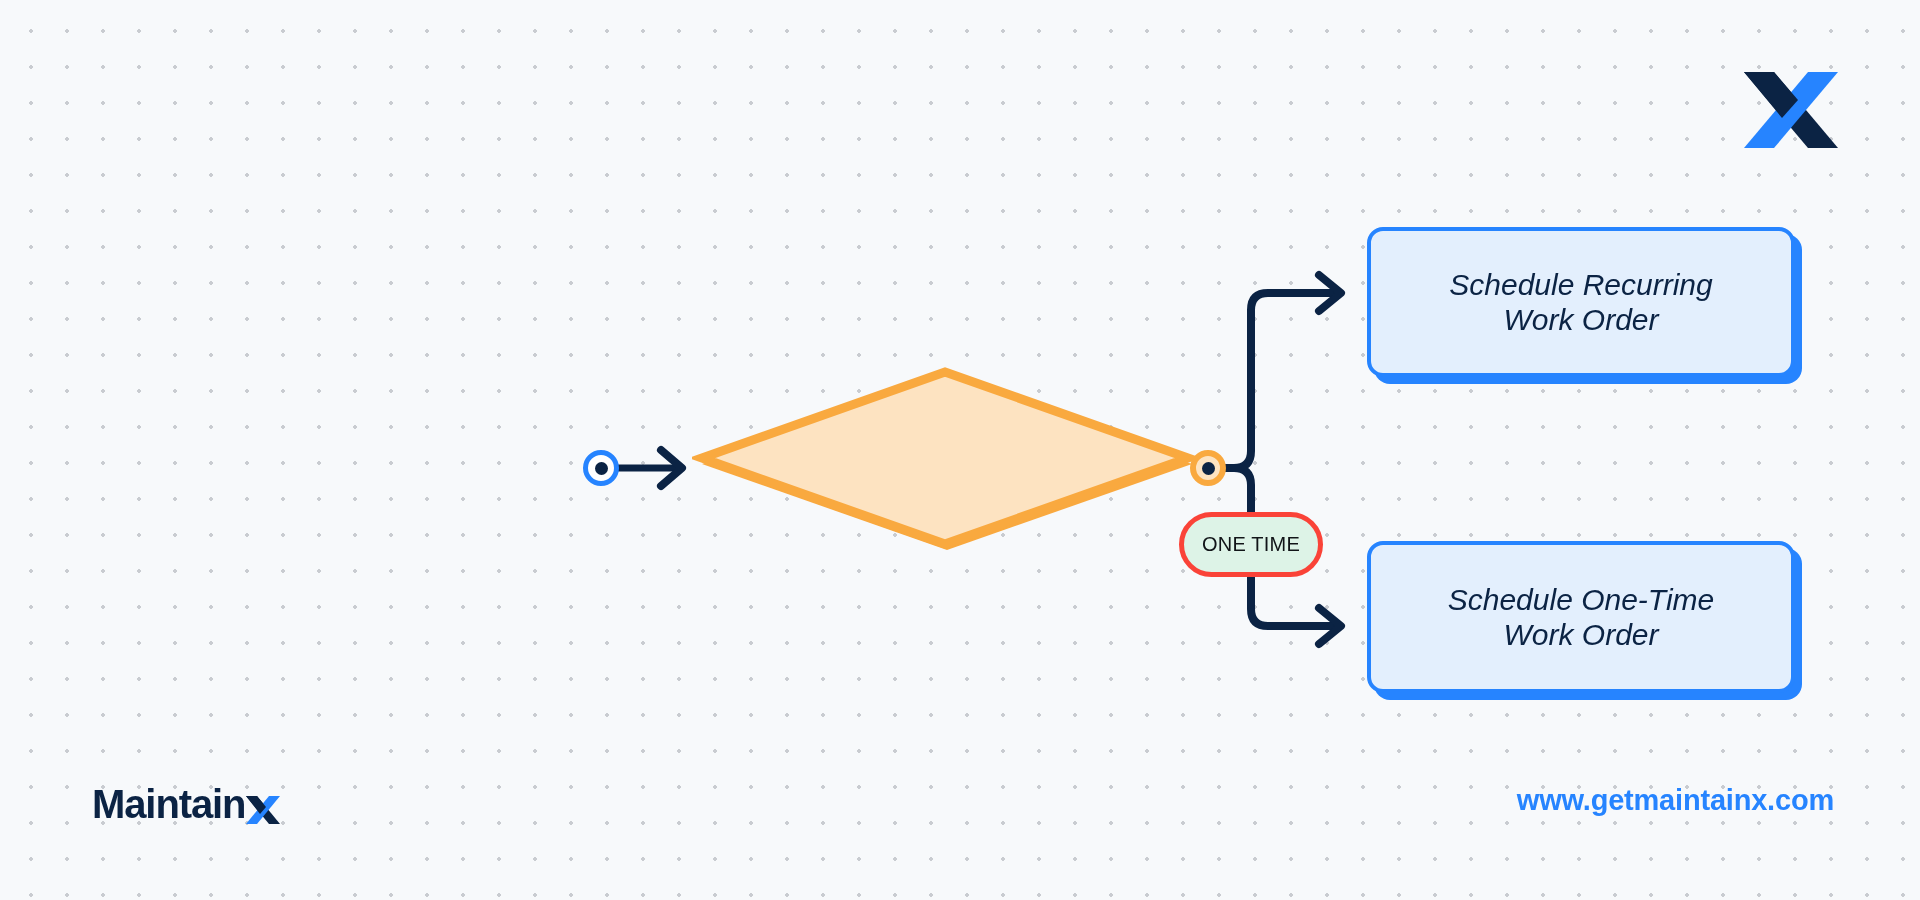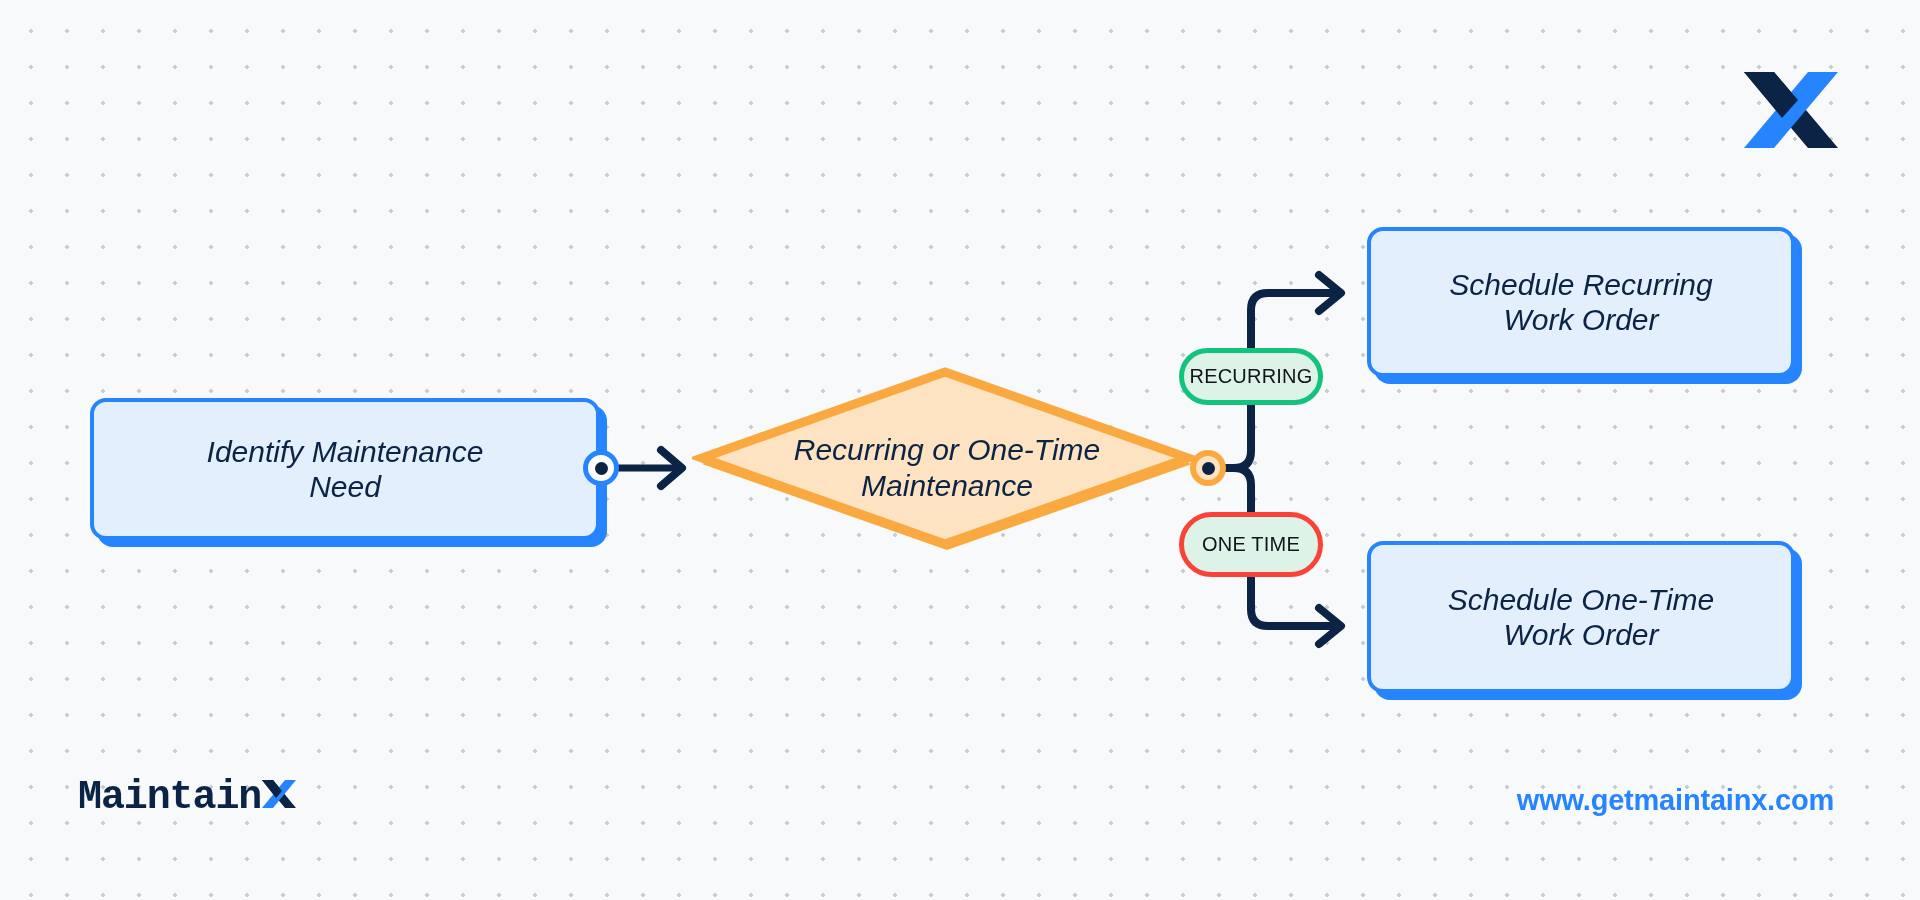--- a/index.html
+++ b/index.html
@@ -40,26 +40,25 @@
     left: 1742px;
     top: 68px;
     width: 98px;
     height: 84px;
   }
   #brand-mark svg { display: block; width: 100%; height: 100%; }
 
   
   #footer-wordmark {
     position: absolute;
-    left: 78px;
+    left: 92px;
     top: 778px;
     display: flex;
-    align-items: flex-start;
+    align-items: flex-end;
     height: 46px;
-    font-family: Liberation Mono, monospace;
   }
   #footer-wordmark .word {
     font-size: 40px;
     font-weight: bold;
     letter-spacing: -1.1px;
     color: #0b2344;
     line-height: 1;
   }
   #footer-wordmark .xmark {
     width: 34px;
@@ -219,49 +218,40 @@
       <path d="M1226 468 H1234 Q1251 468 1251 451 V310 Q1251 293 1268 293 H1335" fill="none" stroke="#0b2344" stroke-width="8" stroke-linecap="round" stroke-linejoin="round"></path>
       <polyline points="1319,275 1341,293 1319,311" fill="none" stroke="#0b2344" stroke-width="8" stroke-linecap="round" stroke-linejoin="round"></polyline>
     </g>
 
     <g>
       <path d="M1226 468 H1234 Q1251 468 1251 485 V609 Q1251 626 1268 626 H1335" fill="none" stroke="#0b2344" stroke-width="8" stroke-linecap="round" stroke-linejoin="round"></path>
       <polyline points="1319,608 1341,626 1319,644" fill="none" stroke="#0b2344" stroke-width="8" stroke-linecap="round" stroke-linejoin="round"></polyline>
     </g>
   </svg>
 
-  <div class="node process" id="node-identify">
-    <span>Identify Maintenance
-Need</span>
-  </div>
 
   <div class="node" id="node-decision">
     <div class="diamond-shape">
       <svg viewBox="0 0 510 204" xmlns="http://www.w3.org/2000/svg" preserveAspectRatio="none">
         <polygon points="255,12 500,98 255,184 10,98" fill="#f9a93f"></polygon>
         <polygon points="253,6 496,92 253,178 10,92" fill="#fde3c1" stroke="#f9a93f" stroke-width="9"></polygon>
       </svg>
     </div>
-    <span class="diamond-label">Recurring or One-Time
-Maintenance</span>
   </div>
 
   <div class="node process" id="node-recurring-wo">
     <span>Schedule Recurring
 Work Order</span>
   </div>
 
   <div class="node process" id="node-onetime-wo">
     <span>Schedule One-Time
 Work Order</span>
   </div>
 
-  <div class="branch-pill" id="pill-recurring">
-    <span>RECURRING</span>
-  </div>
 
   <div class="branch-pill" id="pill-onetime">
     <span>ONE TIME</span>
   </div>
 
   <div class="port" id="port-identify-out">
     <span class="core"></span>
   </div>
   <div class="port" id="port-decision-out">
     <span class="core"></span>

